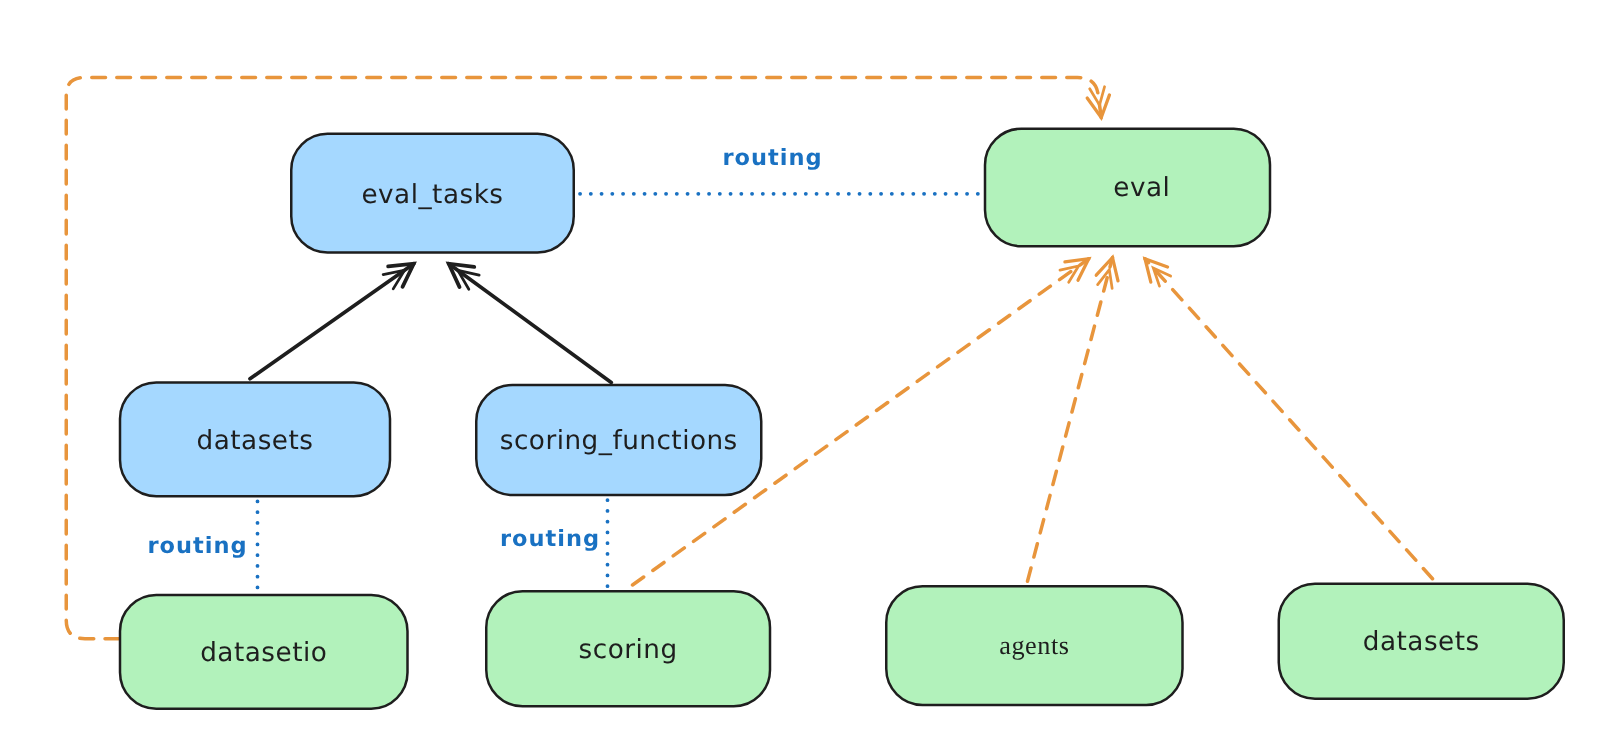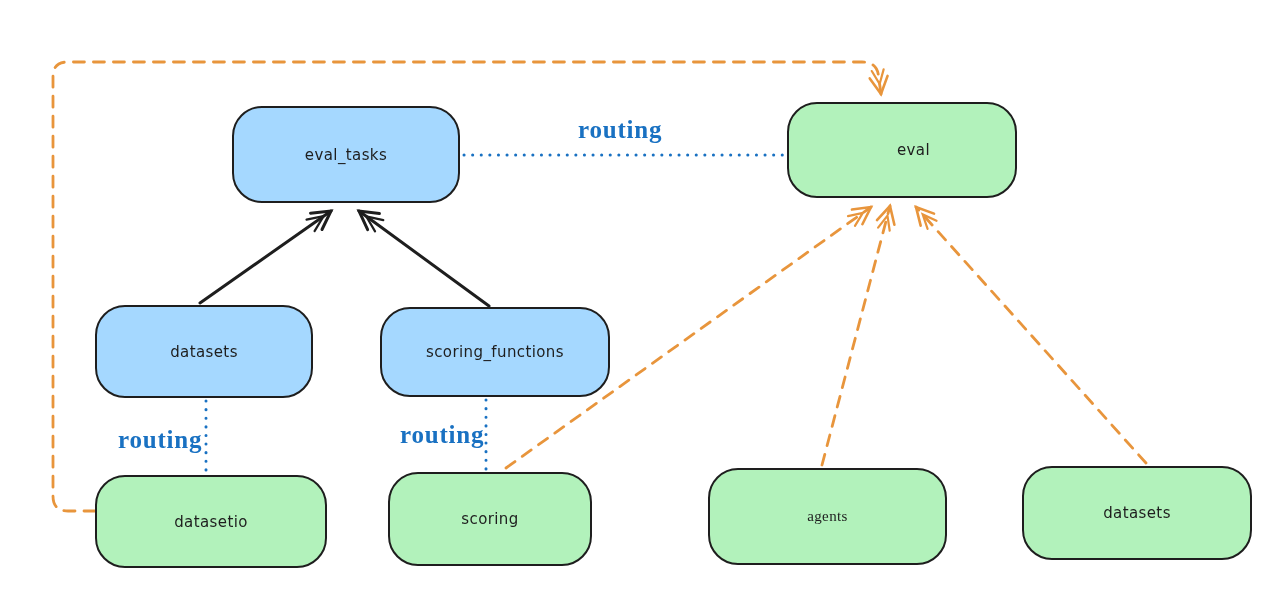--- a/index.html
+++ b/index.html
@@ -25,34 +25,33 @@
     left: 0; top: 0;
     width: 1280px; height: 596px;
   }
   .node {
     position: absolute;
     display: flex;
     align-items: center;
     justify-content: center;
     border: 2.5px solid var(--stroke);
     border-radius: 30px;
-    font-size: 15px;
+    font-size: 21px;
     color: var(--stroke);
     letter-spacing: 0.4px;
   }
   .node-blue  { background: var(--blue-fill); }
   .node-green { background: var(--green-fill); }
   .edge-label {
     position: absolute;
     color: var(--routing-blue);
-    font-size: 25px;
+    font-size: 18px;
     font-weight: 600;
     letter-spacing: 0.8px;
     white-space: nowrap;
-    font-family: Liberation Serif, serif;
   }
   .stroke-black  { stroke: var(--stroke); }
   .stroke-orange { stroke: var(--orange); }
   .stroke-blue   { stroke: var(--routing-blue); }
 </style>
 </head>
 <body>
 
 <div class="canvas">
 
@@ -94,21 +93,21 @@
   </div>
 
   <div class="node node-blue" style="left:95px; top:305px; width:218px; height:93px;">
     <span>datasets</span>
   </div>
 
   <div class="node node-green" style="left:95px; top:475px; width:232px; height:93px;">
     <span>datasetio</span>
   </div>
 
-  <div class="node node-green" style="left:388px; top:472px; width:204px; height:94px;">
+  <div class="node node-green" style="left:388px; top:472px; width:229px; height:94px;">
     <span>scoring</span>
   </div>
 
   <div class="node node-green" style="left:708px; top:468px; width:239px; height:97px;font-family:Liberation Serif, serif;">
     <span>agents</span>
   </div>
 
   <div class="node node-green" style="left:1022px; top:466px; width:230px; height:94px;">
     <span>datasets</span>
   </div>

